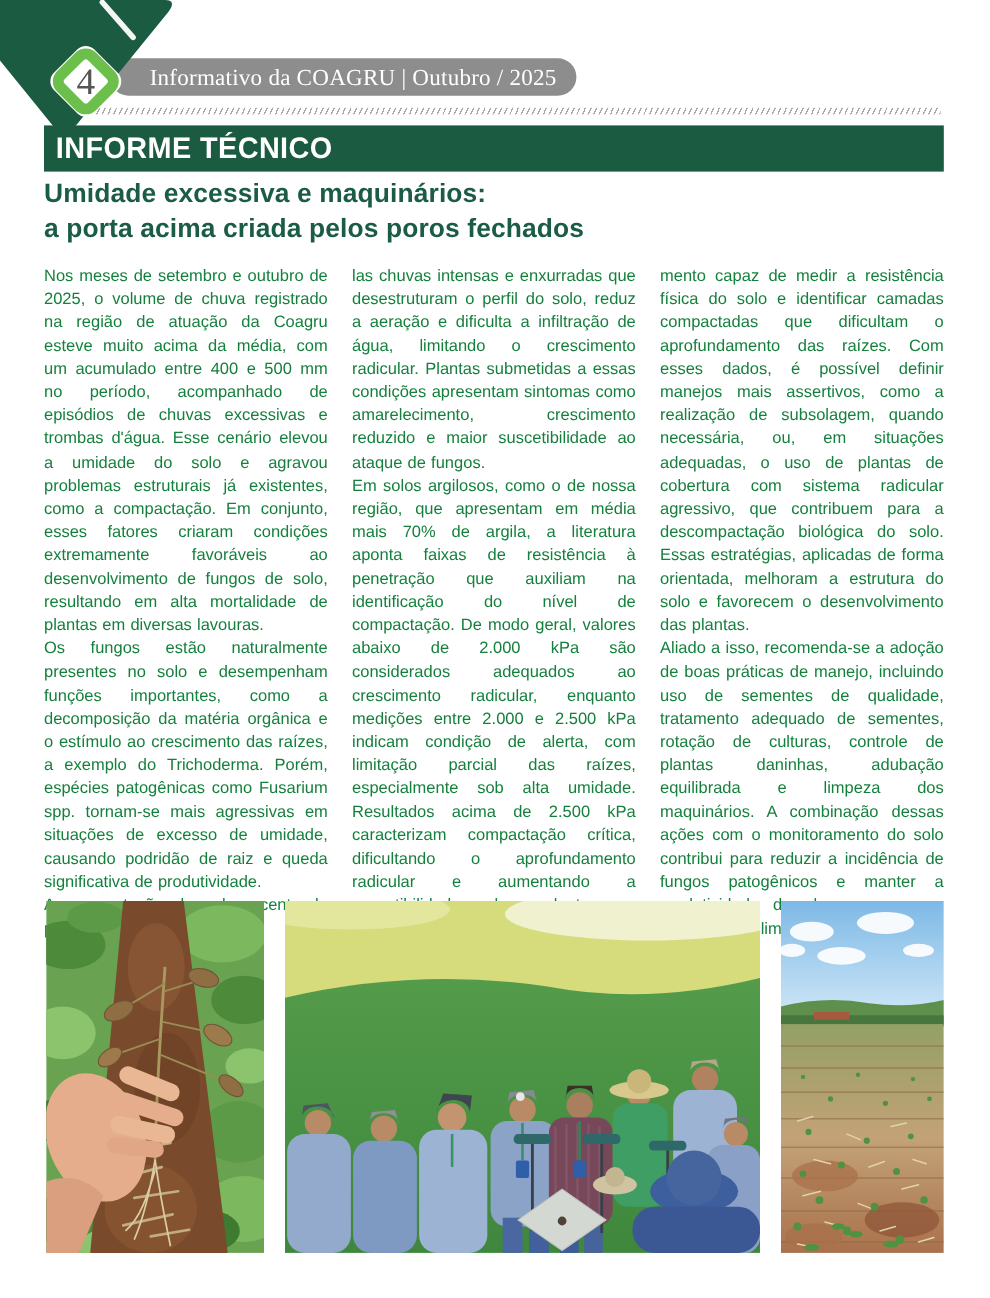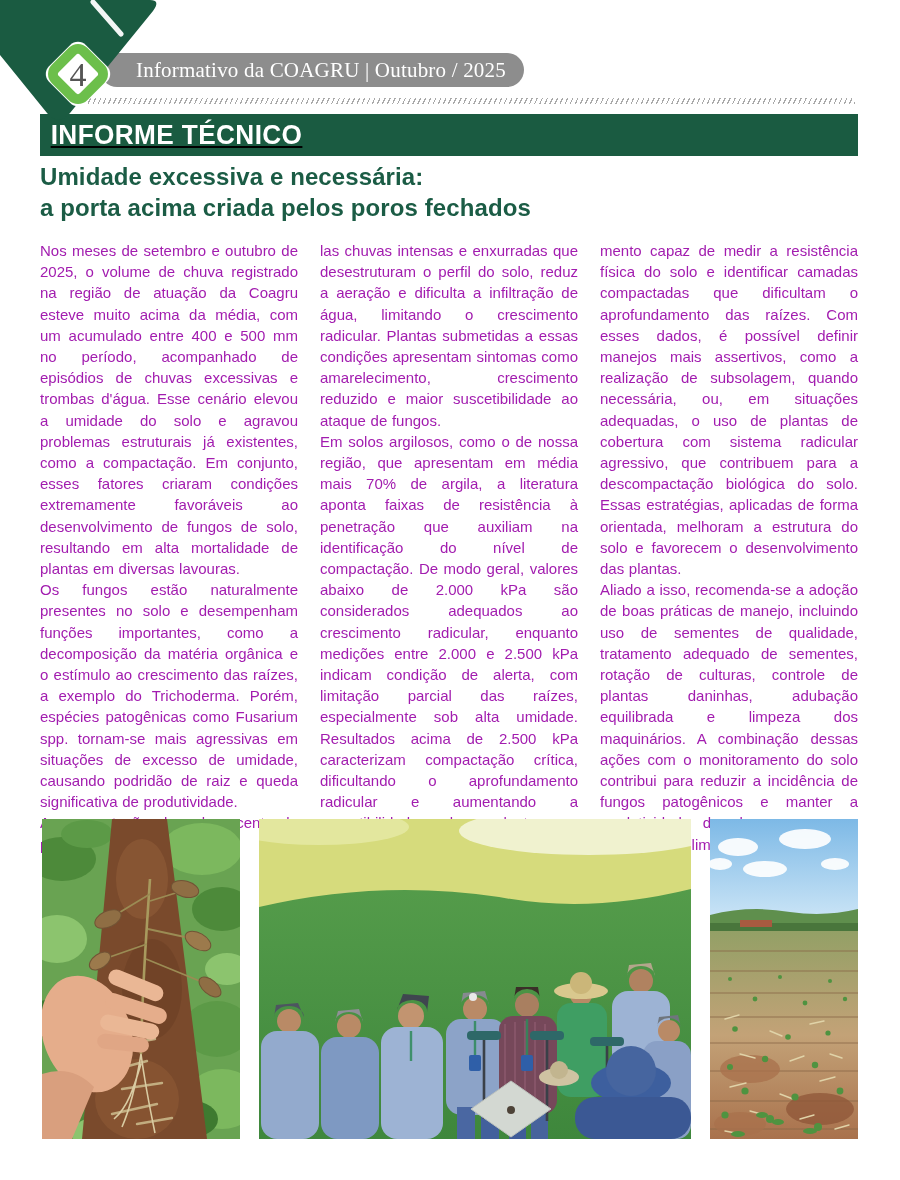--- a/index.html
+++ b/index.html
@@ -20,40 +20,40 @@
   }
   .corner-svg{position:absolute;left:0;top:0;z-index:2;}
   .hatch-divider{
     position:absolute;left:85px;top:98px;width:770px;height:6px;
     background:repeating-linear-gradient(115deg,#9a9a9a 0 1.2px,transparent 1.2px 4.6px);
     opacity:.85;
   }
   
   .section-banner{
     position:absolute;left:40px;top:114px;width:818px;height:42px;
-    background:#1a5b41;display:flex;align-items:center;text-decoration:underline;
+    background:#1a5b41;display:flex;align-items:center;
   }
   .section-banner span{
     color:#ffffff;font-size:27px;font-weight:bold;letter-spacing:.4px;
     padding-left:11px;transform:scaleX(.97);transform-origin:left center;
   }
   
   .headline{
     position:absolute;left:40px;top:161px;width:820px;
     color:#1b5c45;font-size:24px;font-weight:bold;line-height:31px;
     letter-spacing:.1px;
   }
   
   .columns{
     position:absolute;left:40px;top:240px;width:818px;height:572px;
     display:flex;gap:22px;
   }
   .col{flex:1 1 0;min-width:0;}
   .col p{
-    margin:0;font-size:15px;line-height:21.2px;color:#a21caf;
+    margin:0;font-size:15px;line-height:21.2px;color:#15803d;
     text-align:justify;text-justify:inter-word;word-spacing:.5px;
   }
   
   .photo{position:absolute;top:819px;display:block;}
   #photo-1{left:42px;}
   #photo-2{left:259px;}
   #photo-3{left:710px;}
 </style>
 </head>
 <body>
@@ -78,21 +78,21 @@
     </g>
   </svg>
 
   <div class="hatch-divider"></div>
 
   <div class="section-banner">
     <span>INFORME TÉCNICO</span>
   </div>
 
   <h1 class="headline" style="margin:0;">
-    <div>Umidade excessiva e necessária:</div>
+    <div>Umidade excessiva e maquinários:</div>
     <div>a porta acima criada pelos poros fechados</div>
   </h1>
 
   <main class="columns">
     <div class="col">
         <p>Nos meses de setembro e outubro de 2025, o volume de chuva registrado na região de atuação da Coagru esteve muito acima da média, com um acumulado entre 400 e 500 mm no período, acompanhado de episódios de chuvas excessivas e trombas d'água. Esse cenário elevou a umidade do solo e agravou problemas estruturais já existentes, como a compactação. Em conjunto, esses fatores criaram condições extremamente favoráveis ao desenvolvimento de fungos de solo, resultando em alta mortalidade de plantas em diversas lavouras.</p>
         <p>Os fungos estão naturalmente presentes no solo e desempenham funções importantes, como a decomposição da matéria orgânica e o estímulo ao crescimento das raízes, a exemplo do Trichoderma. Porém, espécies patogênicas como Fusarium spp. tornam-se mais agressivas em situações de excesso de umidade, causando podridão de raiz e queda significativa de produtividade.</p>
         <p>A compactação do solo, acentuada pe-</p>
       </div>
     <div class="col">

